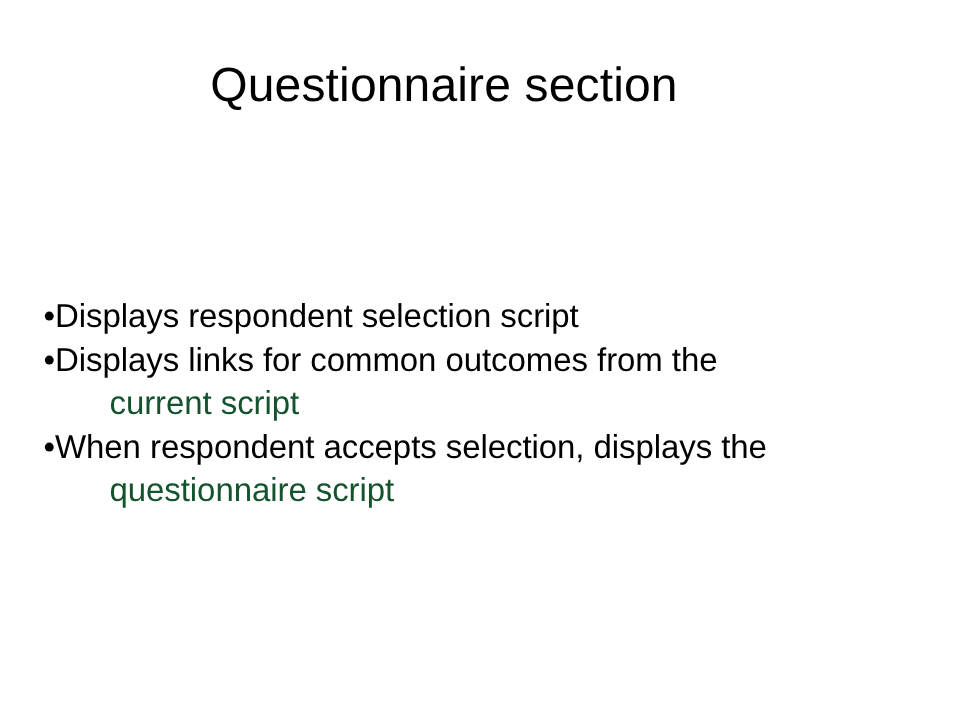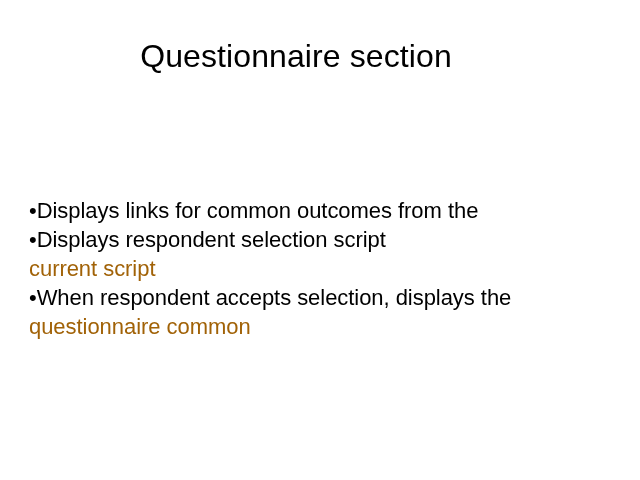--- a/index.html
+++ b/index.html
@@ -48,45 +48,46 @@
   }
   .bullet-line .bullet-mark {
     display: inline;
   }
   .bullet-line .bullet-text {
     display: inline;
   }
   .cont-line {
     font-size: 22px;
     line-height: 29px;
-    color: #a16207;
+    color: #14532d;
     white-space: nowrap;
     letter-spacing: -0.05px;
+    margin-left: 44px;
   }
 </style>
 </head>
 <body>
 
 <div class="slide">
 
   <h1 class="slide-title">Questionnaire section</h1>
 
   <div class="body-block">
 
     <div class="bullet-line">
-      <span class="bullet-mark">•</span><span class="bullet-text">Displays links for common outcomes from the</span>
+      <span class="bullet-mark">•</span><span class="bullet-text">Displays respondent selection script</span>
     </div>
 
     <div class="bullet-line">
-      <span class="bullet-mark">•</span><span class="bullet-text">Displays respondent selection script</span>
+      <span class="bullet-mark">•</span><span class="bullet-text">Displays links for common outcomes from the</span>
     </div>
 
     <div class="cont-line">current script</div>
 
     <div class="bullet-line">
       <span class="bullet-mark">•</span><span class="bullet-text">When respondent accepts selection, displays the</span>
     </div>
 
-    <div class="cont-line">questionnaire common</div>
+    <div class="cont-line">questionnaire script</div>
 
   </div>
 
 </div>
 
 </body></html>

